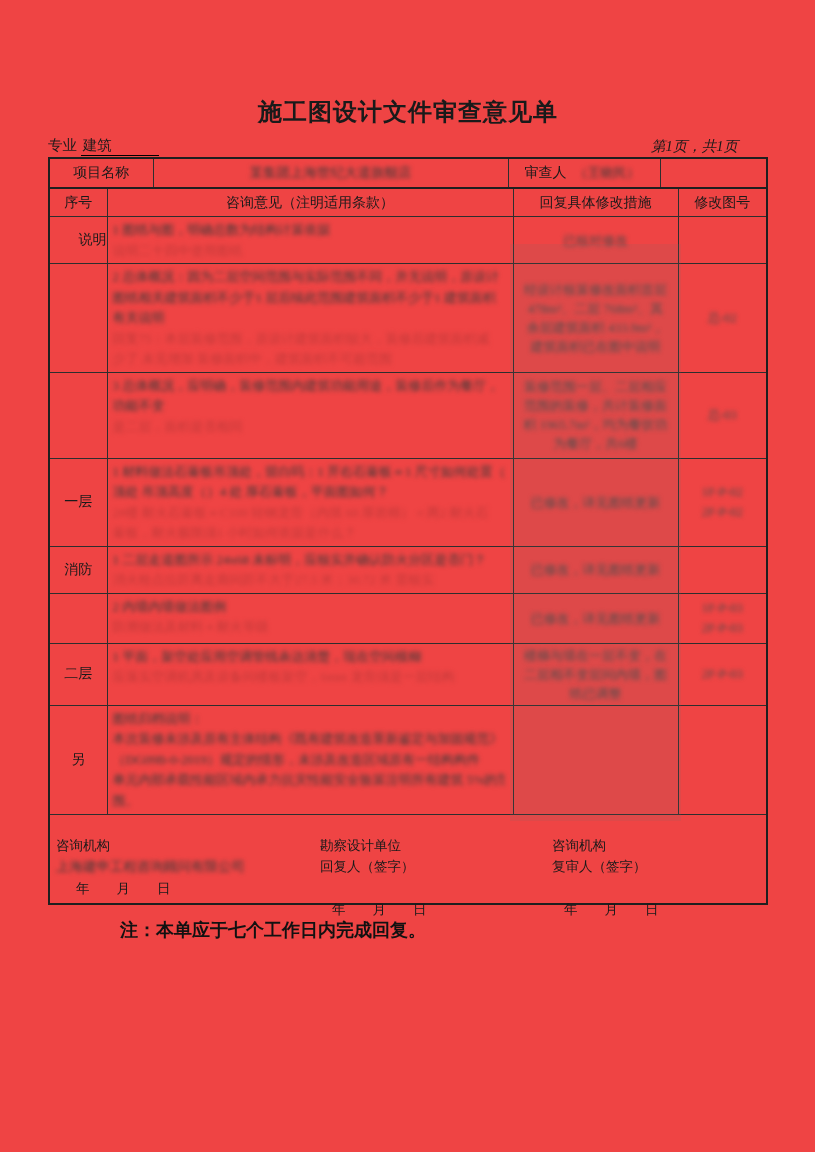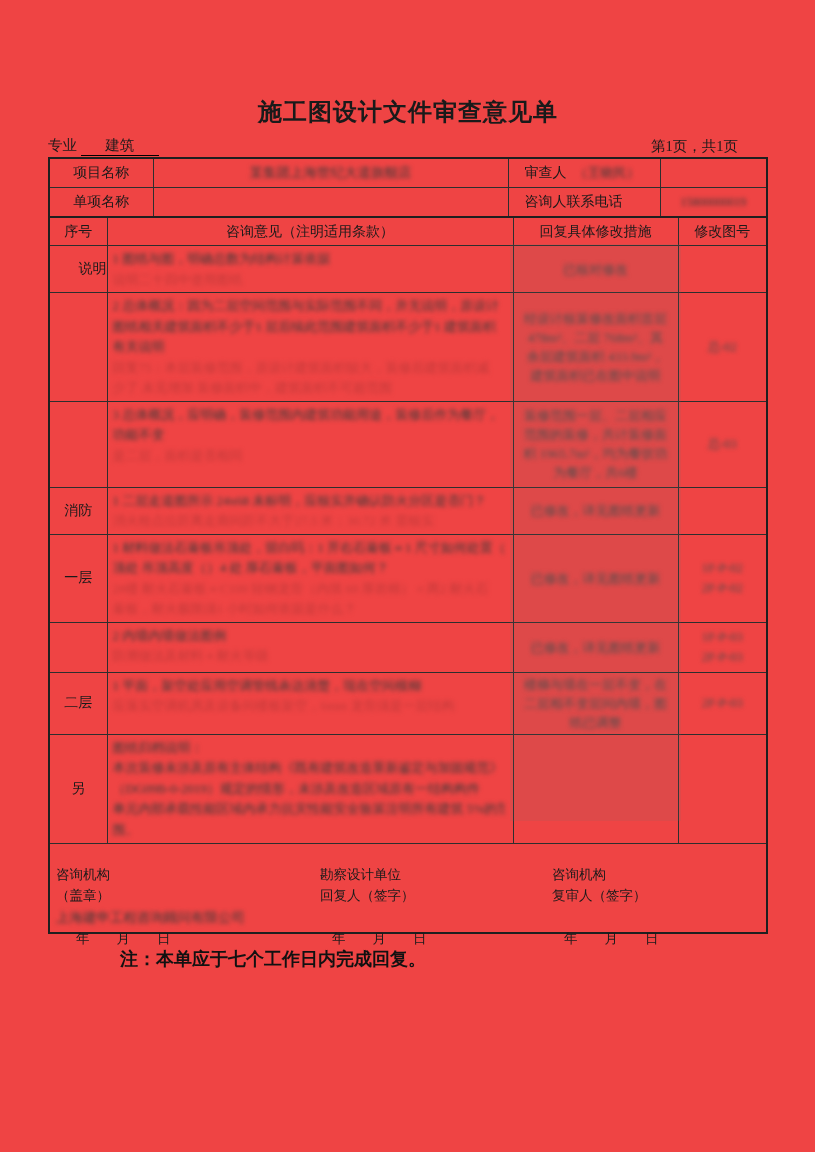--- a/index.html
+++ b/index.html
@@ -5,22 +5,22 @@
   html,body{margin:0;padding:0;}
   body{background:#ffffff;}
   .page{position:relative;width:815px;height:1152px;background:#ef4444;overflow:hidden;
         font-family:"Liberation Serif","DejaVu Serif",serif;color:#1a1a1a;}
   .content{position:absolute;left:48px;top:0;width:720px;}
   .doc-title{margin-top:96px;height:32px;line-height:32px;text-align:center;
              font-size:24px;font-weight:bold;letter-spacing:1px;}
   .meta-row{margin-top:6px;height:22px;display:flex;justify-content:space-between;
             align-items:flex-end;font-size:14.5px;}
   .u-line{display:inline-block;min-width:74px;border-bottom:1.5px solid #000;
-          text-align:center;padding:0 2px;}
-  .page-ind{margin-right:30px;}
+          text-align:left;padding:0 2px;}
+  .page-ind{margin-right:30px;font-style:italic;}
   .tbl-wrap{position:relative;margin-top:1px;border:2px solid #1f1f1f;}
   table{border-collapse:collapse;width:100%;table-layout:fixed;}
   td,th{border:1px solid #2e2e2e;padding:0;font-weight:normal;}
   tr>*:first-child{border-left:none;}
   tr>*:last-child{border-right:none;}
   .tblA tr:first-child>td{border-top:none;}
   .tblA tr:last-child>td{border-bottom:none;}
   .tblA td{height:28px;font-size:14px;vertical-align:middle;}
   .lab{ text-align:center;}
   .cell-inline{display:flex;align-items:center;padding-left:16px;gap:8px;}
@@ -78,32 +78,20 @@
             <span class="rd" style="font-size:13.5px;color:#3a3a3a;">某集团上海世纪大道旗舰店</span>
           </td>
           <td>
             <div class="cell-inline">
               <span>审查人</span>
               <span class="rd" style="font-size:13px;color:#3a3a3a;">（王晓民）</span>
             </div>
           </td>
           <td></td>
         </tr>
-        <tr>
-          <td class="lab">单项名称</td>
-          <td></td>
-          <td>
-            <div class="cell-inline">
-              <span>咨询人联系电话</span>
-            </div>
-          </td>
-          <td class="lab">
-            <span class="rd" style="font-size:12px;color:#3a3a3a;">15800000019</span>
-          </td>
-        </tr>
       </tbody>
         </table>
 
       <table class="tblB">
         <colgroup>
             <col style="width:57px">
             <col style="width:406px">
             <col style="width:165px">
             <col style="width:88px">
           </colgroup>
@@ -157,45 +145,45 @@
                 <div class="rline rd-lite">装修范围一层、二层相应</div>
                 <div class="rline rd-lite">范围的装修，共计装修面</div>
                 <div class="rline rd-lite">积 1965.7m²，均为餐饮功</div>
                 <div class="rline rd-lite">为餐厅，共6楼</div>
               </td>
               <td class="c-draw">
                 <div class="dline rd-lite">总-03</div>
               </td>
             </tr>
             <tr>
-              <td class="c-no" style="height: 46px;">消防</td>
-              <td class="c-comm">
-                <div class="cline rd">1 二层走道图所示 24x68 未标明，应核实并确认防火分区是否门？</div>
-                <div class="cline rd red">消火栓点位距离走廊间距不大于27.5 米；30.72 米 需核实</div>
-              </td>
-              <td class="c-reply">
-                <div class="rline rd-lite">已修改，详见图纸更新</div>
-              </td>
-              <td class="c-draw"></td>
-            </tr>
-            <tr>
               <td class="c-no" style="height: 82px;">一层</td>
               <td class="c-comm">
                 <div class="cline rd">1 材料做法石膏板吊顶处，留白吗：1 开右石膏板＝1 尺寸如何处置（吊</div>
                 <div class="cline rd">顶处 吊顶高度（）4 处 厚石膏板，平面图如何？</div>
                 <div class="cline rd red">2#楼 耐火石膏板＝C100 轻钢龙骨（内填 60 厚岩棉）＜两2 耐火石</div>
                 <div class="cline rd red">膏板，耐火极限须1 小时如何依据是什么？</div>
               </td>
               <td class="c-reply">
                 <div class="rline rd-lite">已修改，详见图纸更新</div>
               </td>
               <td class="c-draw">
                 <div class="dline rd-lite">1F-P-02</div>
                 <div class="dline rd-lite">2F-P-02</div>
               </td>
+            </tr>
+            <tr>
+              <td class="c-no" style="height: 46px;">消防</td>
+              <td class="c-comm">
+                <div class="cline rd">1 二层走道图所示 24x68 未标明，应核实并确认防火分区是否门？</div>
+                <div class="cline rd red">消火栓点位距离走廊间距不大于27.5 米；30.72 米 需核实</div>
+              </td>
+              <td class="c-reply">
+                <div class="rline rd-lite">已修改，详见图纸更新</div>
+              </td>
+              <td class="c-draw"></td>
             </tr>
             <tr>
               <td class="c-no" style="height: 49px;"></td>
               <td class="c-comm">
                 <div class="cline rd">2 内墙内墙做法图例</div>
                 <div class="cline rd red">防潮做法及材料＋耐火等级</div>
               </td>
               <td class="c-reply">
                 <div class="rline rd-lite">已修改，详见图纸更新</div>
               </td>
@@ -230,21 +218,20 @@
               </td>
               <td class="c-reply"></td>
               <td class="c-draw"></td>
             </tr>
           </tbody>
       </table>
 
       <div class="footer-box">
         <div class="f-col" style="left:6px;">
           <div>咨询机构</div>
-          <div>（盖章）</div>
           <div class="rd" style="color:#3a3a3a;">上海建申工程咨询顾问有限公司</div>
           <div class="f-date">年　　月　　日</div>
         </div>
         <div class="f-col" style="left:270px;">
           <div>勘察设计单位</div>
           <div>回复人（签字）</div>
           <div></div>
           <div style="padding-left:12px;">年　　月　　日</div>
         </div>
         <div class="f-col" style="left:502px;">

